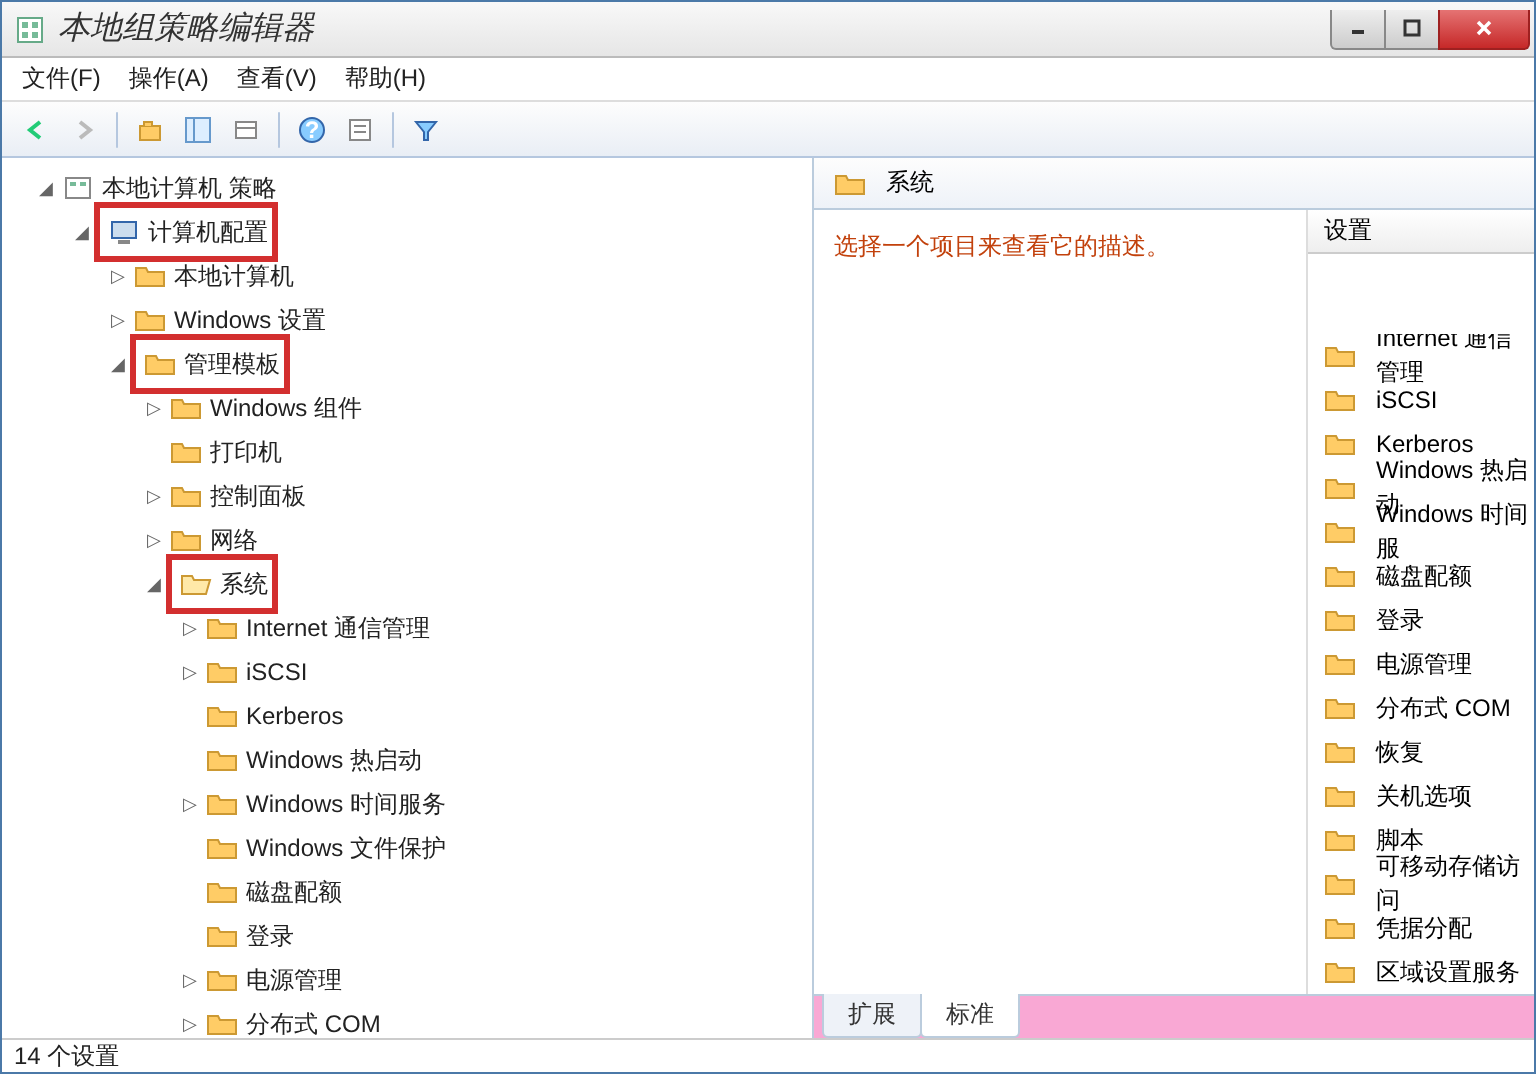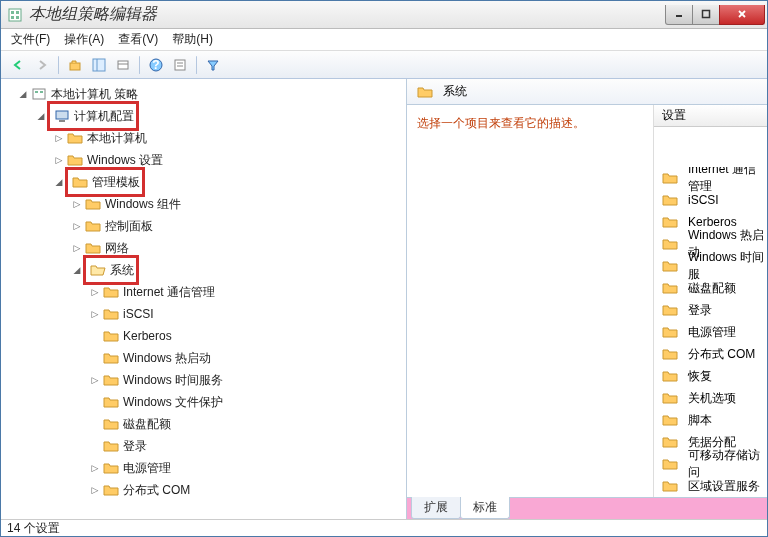--- a/index.html
+++ b/index.html
@@ -208,20 +208,31 @@
             <span class="nicon">
               <svg viewBox="0 0 16 16">
                 <path d="M1 4 L6 4 L7 6 L15 6 L15 13 L1 13 Z" fill="#fc6" stroke="#c93"></path>
               </svg>
             </span>
             <span class="nlabel">Windows 组件</span>
           </div>
         </li>
       <li>
           <div class="node i4">
+            <span class="expander"></span>
+            <span class="nicon">
+              <svg viewBox="0 0 16 16">
+                <path d="M1 4 L6 4 L7 6 L15 6 L15 13 L1 13 Z" fill="#fc6" stroke="#c93"></path>
+              </svg>
+            </span>
+            <span class="nlabel">打印机</span>
+          </div>
+        </li>
+      <li>
+          <div class="node i4">
             <span class="expander">▷</span>
             <span class="nicon">
               <svg viewBox="0 0 16 16">
                 <path d="M1 4 L6 4 L7 6 L15 6 L15 13 L1 13 Z" fill="#fc6" stroke="#c93"></path>
               </svg>
             </span>
             <span class="nlabel">控制面板</span>
           </div>
         </li>
       <li>
@@ -475,29 +486,29 @@
                 </svg>
               </span>
               <span>脚本</span>
             </div>
             <div class="ritem">
               <span class="nicon">
                 <svg viewBox="0 0 16 16">
                   <path d="M1 4 L6 4 L7 6 L15 6 L15 13 L1 13 Z" fill="#fc6" stroke="#c93"></path>
                 </svg>
               </span>
+              <span>可移动存储访问</span>
+            </div>
+            <div class="ritem">
+              <span class="nicon">
+                <svg viewBox="0 0 16 16">
+                  <path d="M1 4 L6 4 L7 6 L15 6 L15 13 L1 13 Z" fill="#fc6" stroke="#c93"></path>
+                </svg>
+              </span>
               <span>凭据分配</span>
-            </div>
-            <div class="ritem">
-              <span class="nicon">
-                <svg viewBox="0 0 16 16">
-                  <path d="M1 4 L6 4 L7 6 L15 6 L15 13 L1 13 Z" fill="#fc6" stroke="#c93"></path>
-                </svg>
-              </span>
-              <span>可移动存储访问</span>
             </div>
             <div class="ritem">
               <span class="nicon">
                 <svg viewBox="0 0 16 16">
                   <path d="M1 4 L6 4 L7 6 L15 6 L15 13 L1 13 Z" fill="#fc6" stroke="#c93"></path>
                 </svg>
               </span>
               <span>区域设置服务</span>
             </div>
           </div>

